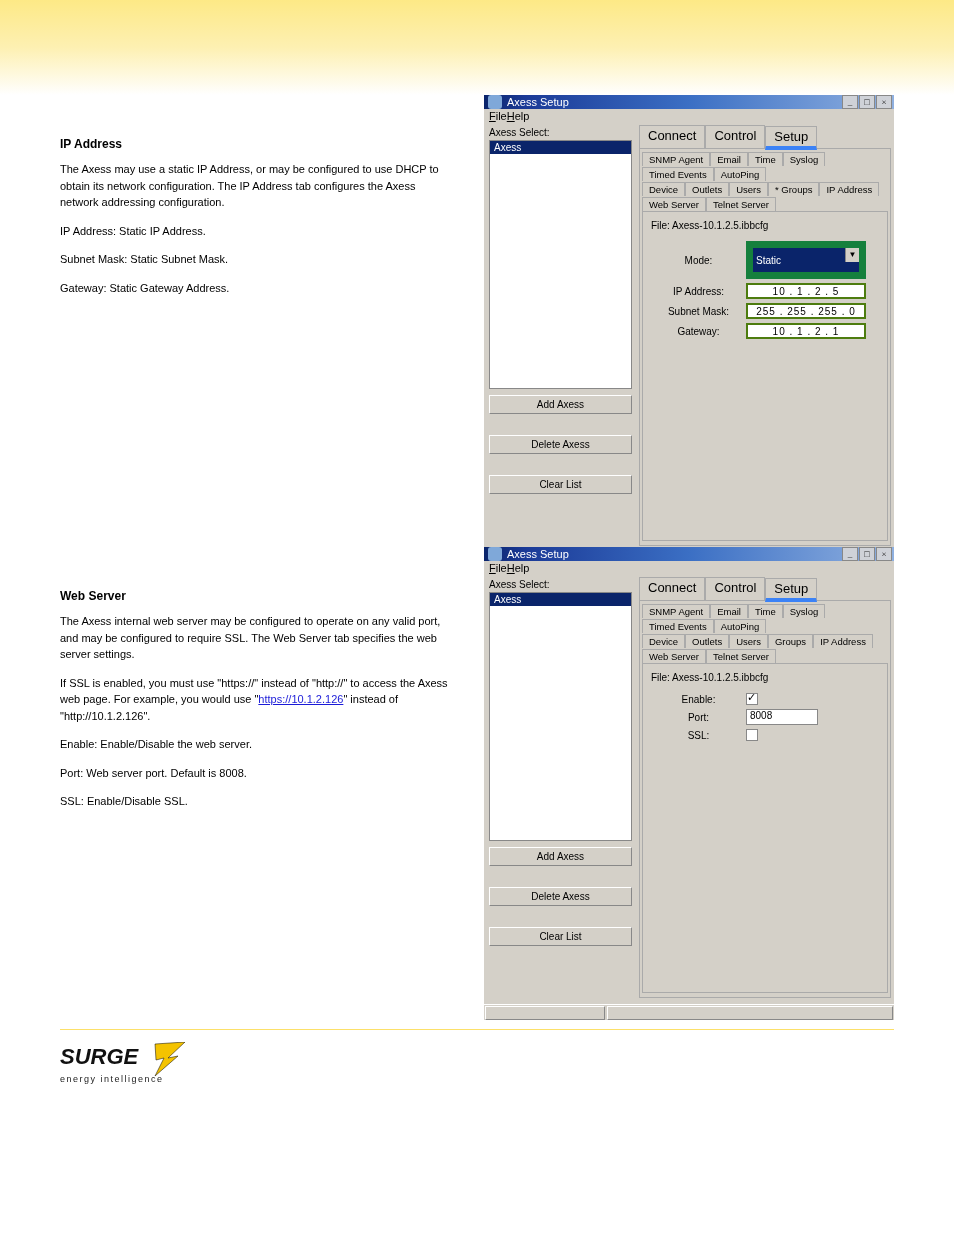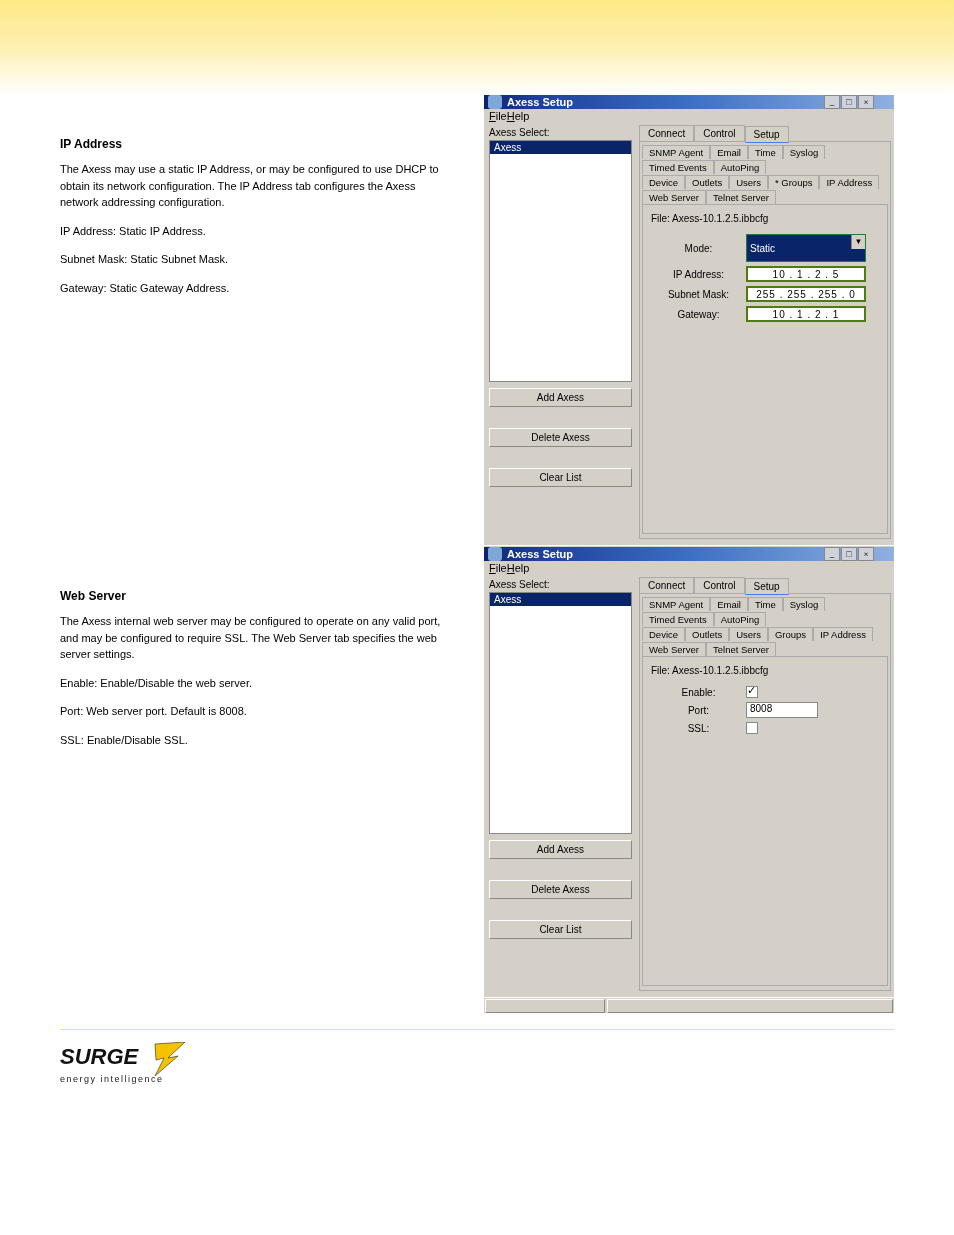--- a/index.html
+++ b/index.html
@@ -5,46 +5,46 @@
 *{box-sizing:border-box;margin:0;padding:0}
 body{font-family:Arial,Helvetica,sans-serif;background:#fff;width:954px;margin:0 auto;position:relative}
 .hdr{height:95px;background:linear-gradient(#fde986,#fdf0b2,#fff)}
 .main{padding:0 60px 30px}
 .row{display:flex;gap:28px;margin-bottom:40px}
 .txtcol{flex:1;font-size:11px;font-family:Verdana,Arial,sans-serif;line-height:1.5;color:#000;padding-top:40px}
 .txtcol h3{font-size:12px;font-weight:bold;margin-bottom:8px}
 .txtcol p{margin-bottom:12px}
 .txtcol a{color:#1b1bd8;text-decoration:underline}
 .shot{width:410px;height:412px;display:flex;flex-direction:column}
-.titlebar{display:flex;align-items:center;background:linear-gradient(90deg,#0a246a 0%,#1b3a97 10%,#3b6fc4 50%,#8fb0e0 100%);height:20px;color:#fff;font-size:11px;font-weight:bold;padding:0 20px 0 4px}
+.titlebar{display:flex;align-items:center;background:linear-gradient(90deg,#0a246a 0%,#1b3a97 10%,#3b6fc4 50%,#8fb0e0 100%);height:20px;color:#fff;font-size:11px;font-weight:normal;padding:0 2px 0 4px}
 .titlebar .ico{width:14px;height:14px;background:#7fa8d9;border-radius:3px;margin-right:5px}
 .titlebar .spacer{flex:1}
 .winbtn{width:16px;height:14px;background:#cfd2d8;border:1px solid #888;margin-left:1px;font-size:9px;line-height:12px;text-align:center;color:#222;font-family:Verdana}
 .menubar{background:#d4d0c8;height:17px;font-size:11px;padding:1px 5px;color:#000;display:flex;}
 .menubar .ul{text-decoration:underline}
 .body2{flex:1;display:flex;background:#d4d0c8}
 .left{width:153px;display:flex;flex-direction:column;padding:2px 5px 0}
 .left .lab{font-size:10px;margin:2px 0 2px}
 .listbox{flex:1;background:#fff;border:1px solid #888;overflow:hidden}
 .listitem{background:#0a246a;color:#fff;font-size:10px;padding:1px 4px}
 .btncol{display:flex;flex-direction:column;gap:21px;margin:6px 0 0}
 .wbtn{height:19px;background:#d4d0c8;border:1px solid #888;border-top-color:#fff;border-left-color:#fff;font-size:10px}
 .right{flex:1;display:flex;flex-direction:column;padding:0 3px 6px 2px}
-.toptabs{display:flex;font-size:10px;margin-top:2px}
+.toptabs{display:flex;font-size:13px;margin-top:2px}
 .ttab{padding:2px 8px;background:#d4d0c8;border:1px solid #aaa;border-bottom:none}
-.ttab.sel{background:#d4d0c8;border-bottom:1px solid #3b82f6;position:relative;top:1px}
+.ttab.sel{background:#d4d0c8;border-bottom:4px solid #3b82f6;position:relative;top:1px}
 .subframe{flex:1;background:#d4d0c8;border:1px solid #aaa;margin-top:-1px;padding:2px 2px 4px}
 .tabs2{display:flex;flex-wrap:wrap;font-size:9.5px}
 .t2{padding:1px 6px;background:#d4d0c8;border:1px solid #aaa;border-bottom:none;margin-top:1px;white-space:nowrap}
 .t2.sel{position:relative;background:#d4d0c8;z-index:1}
 .panel{border:1px solid #aaa;border-top:1px solid #aaa;background:#d4d0c8;min-height:330px;padding:8px 8px}
 .fileln{font-size:10px;margin-bottom:10px}
 .frow{display:flex;align-items:center;font-size:10px;margin-bottom:4px}
 .flab{width:95px;text-align:center;padding-right:0}
-.drp{background:#0a246a;color:#fff;width:120px;height:28px;border:1px solid #15803d;display:flex;align-items:center;padding:12px 3px;position:relative}
+.drp{background:#0a246a;color:#fff;width:120px;height:28px;border:7px solid #15803d;display:flex;align-items:center;padding:12px 3px;position:relative}
 .drp .dd{position:absolute;right:0;top:0;width:14px;height:14px;background:#d4d0c8;border-left:1px solid #888;color:#000;text-align:center;line-height:14px;font-size:8px}
 .ipbox{background:#fff;border:2px solid #4d7c0f;width:120px;height:16px;display:flex;align-items:center;justify-content:center;font-size:10px;letter-spacing:1px}
 .txtbox{background:#fff;border:1px solid #888;width:72px;height:16px;padding:0 3px;font-size:10px}
 .chk{width:12px;height:12px;border:1px solid #888;background:#fff;position:relative}
 .chk.on:after{content:"✓";position:absolute;left:0;top:-3px;font-size:11px}
 .statusbar{height:16px;background:#d4d0c8;border-top:1px solid #fff;display:flex}
 .statusbar .cell{border:1px solid #888;border-top-color:#fff;border-left-color:#fff;height:14px;margin:1px}
 .statusbar .c1{width:120px}
 .statusbar .c2{flex:1}
 .leftgap{height:58px}
@@ -146,20 +146,21 @@
           <div class="cell c1"></div>
           <div class="cell c2"></div>
         </div>
  </div>
 </div>
 
 <div class="row">
  <div class="txtcol">
   <h3>Web Server</h3>
   <p>The Axess internal web server may be configured to operate on any valid port, and may be configured to require SSL. The Web Server tab specifies the web server settings.</p>
+  <p>If SSL is enabled, you must use "https://" instead of "http://" to access the Axess web page. For example, you would use "<a>https://10.1.2.126</a>" instead of "http://10.1.2.126".</p>
   <p>Enable: Enable/Disable the web server.</p>
   <p>Port: Web server port. Default is 8008.</p>
   <p>SSL: Enable/Disable SSL.</p>
  </div>
  <div class="shot">
   <div class="titlebar">
    <span class="ico"></span>
    <span>Axess Setup</span>
    <span class="spacer"></span>
    <span class="winbtn">_</span>

